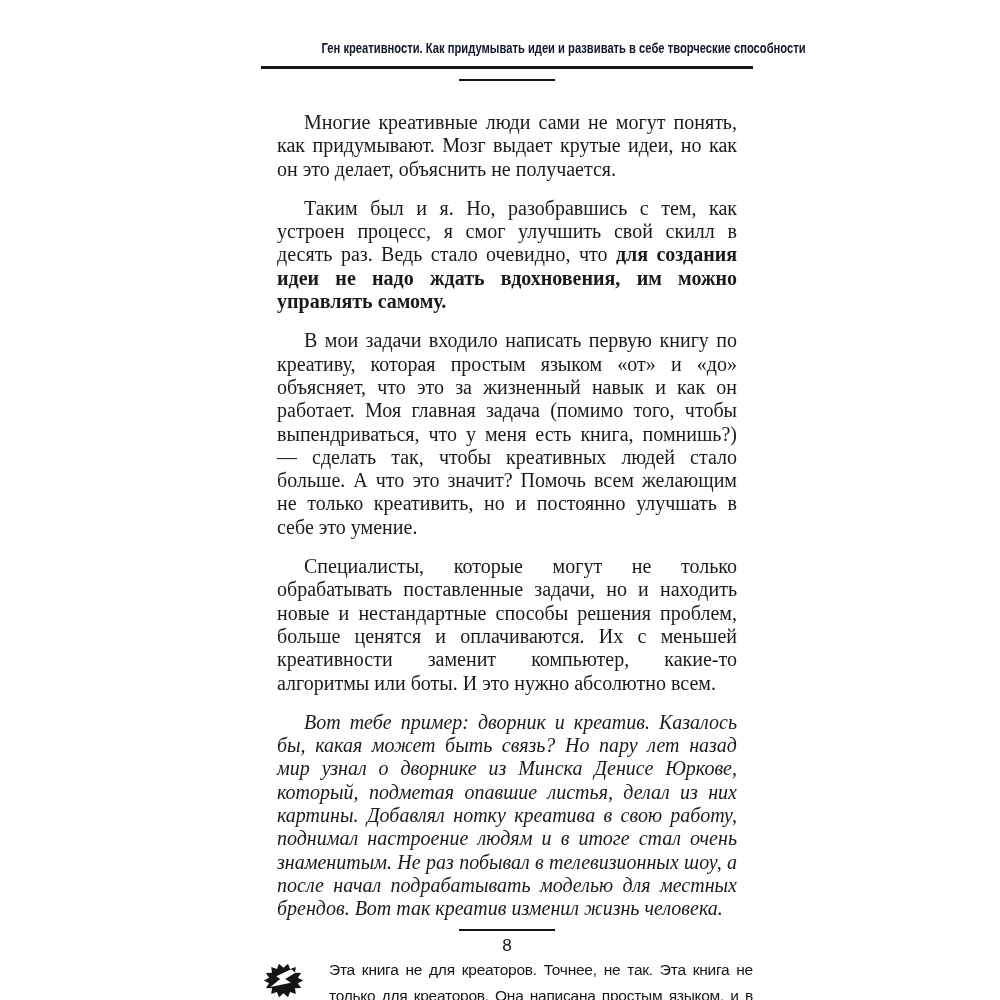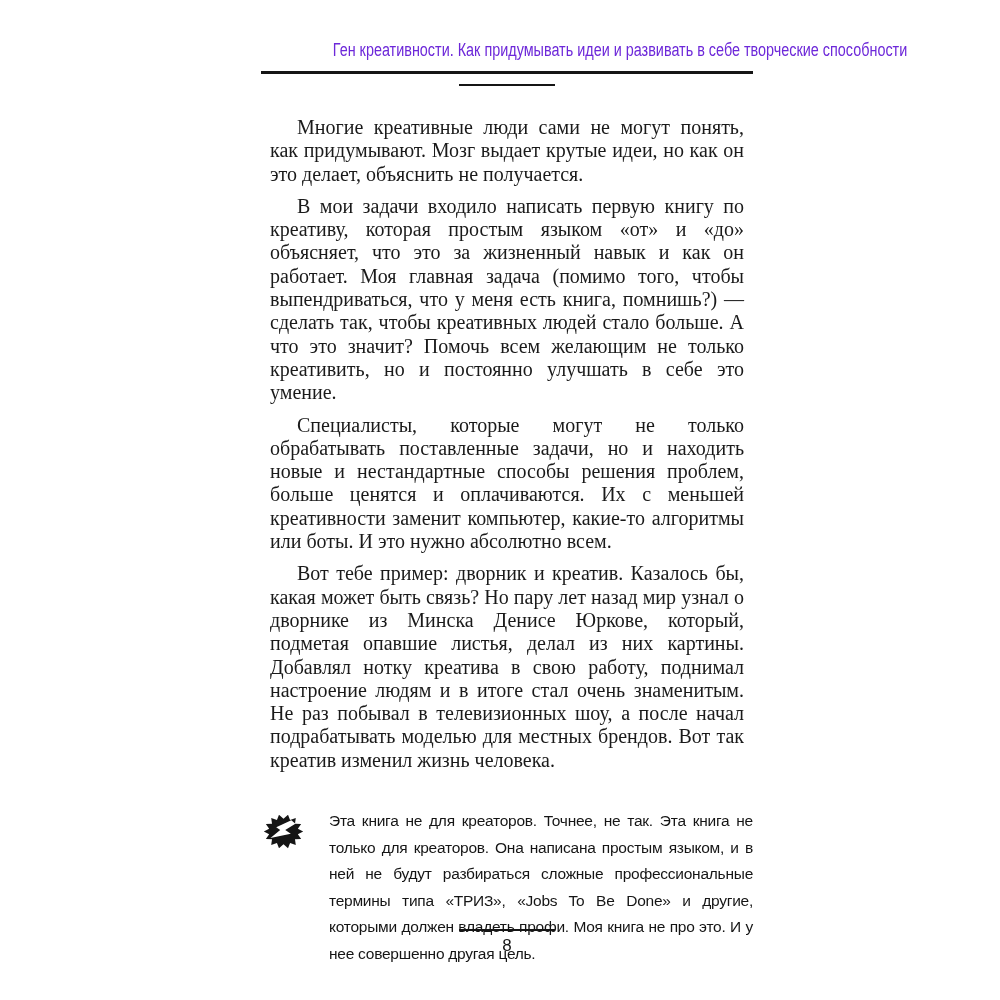--- a/index.html
+++ b/index.html
@@ -15,24 +15,24 @@
   .column {
     position: absolute;
     left: 261px;
     top: 0;
     width: 492px;
   }
   .running-title-wrap {
     margin-top: 40px;
     text-align: center;
     font-family: "Liberation Sans", sans-serif;
-    font-weight: normal;
-    font-size: 18px;
+    font-weight: bold;
+    font-size: 14px;
     white-space: nowrap;
-    color: #6d28d9;
+    color: #0f172a;
   }
   .condensed {
     display: inline-block;
     transform: scaleX(0.8);
     transform-origin: 50% 50%;
   }
   .rule-long {
     height: 3px;
     background: #151515;
     margin-top: 10px;
@@ -43,24 +43,24 @@
     background: #151515;
     margin: 10px auto 0 auto;
   }
   .body-text {
     margin-top: 30px;
     font-size: 20px;
     line-height: 23.3px;
     text-align: justify;
   }
   .body-text p {
-    margin: 9px;
+    margin: 16px;
     text-indent: 27px;
   }
-  .body-text p.italic { }
+  .body-text p.italic { font-style: italic; }
   .bold-inline { font-weight: bold; }
   .callout {
     margin-top: 36px;
     display: flex;
     align-items: flex-start;
   }
   .callout-icon {
     flex: 0 0 auto;
     width: 45px;
     height: 41px;
@@ -103,20 +103,21 @@
   <div class="column">
 
     <div class="running-title-wrap">
       <span class="condensed">Ген креативности. Как придумывать идеи и развивать в себе творческие способности</span>
     </div>
     <div class="rule-long"></div>
     <div class="rule-short"></div>
 
     <div class="body-text">
       <p><span>Многие креативные люди сами не могут понять, как придумывают. Мозг выдает крутые идеи, но как он это делает, объяснить не получается.</span></p>
+      <p><span>Таким был и я. Но, разобравшись с тем, как устроен процесс, я смог улучшить свой скилл в десять раз. Ведь стало очевидно, что </span><span class="bold-inline">для создания идеи не надо ждать вдохновения, им можно управлять самому.</span></p>
       <p><span>В мои задачи входило написать первую книгу по креативу, которая простым языком «от» и «до» объясняет, что это за жизненный навык и как он работает. Моя главная задача (помимо того, чтобы выпендриваться, что у меня есть книга, помнишь?) — сделать так, чтобы креативных людей стало больше. А что это значит? Помочь всем желающим не только креативить, но и постоянно улучшать в себе это умение.</span></p>
       <p><span>Специалисты, которые могут не только обрабатывать поставленные задачи, но и находить новые и нестандартные способы решения проблем, больше ценятся и оплачиваются. Их с меньшей креативности заменит компьютер, какие-то алгоритмы или боты. И это нужно абсолютно всем.</span></p>
       <p class="italic"><span>Вот тебе пример: дворник и креатив. Казалось бы, какая может быть связь? Но пару лет назад мир узнал о дворнике из Минска Денисе Юркове, который, подметая опавшие листья, делал из них картины. Добавлял нотку креатива в свою работу, поднимал настроение людям и в итоге стал очень знаменитым. Не раз побывал в телевизионных шоу, а после начал подрабатывать моделью для местных брендов. Вот так креатив изменил жизнь человека.</span></p>
     </div>
 
     <div class="callout">
       <span class="callout-icon">
         <svg viewBox="0 0 100 100" width="45" height="41" aria-hidden="true">
           <polygon fill="#151515" points="98,50 85,57 93,68 78,69 80,83 66,78 61,91 50,81 39,91 34,78 20,83 22,69 7,68 15,57 2,50 15,43 7,32 22,31 20,17 34,22 39,9 50,19 61,9 66,22 80,17 78,31 93,32 85,43"></polygon>
           <polygon fill="#ffffff" transform="rotate(40 50 50) translate(50 50) scale(0.72) translate(-50 -50)" points="46,4 22,55 38,53 30,95 74,40 51,42 64,4"></polygon>

